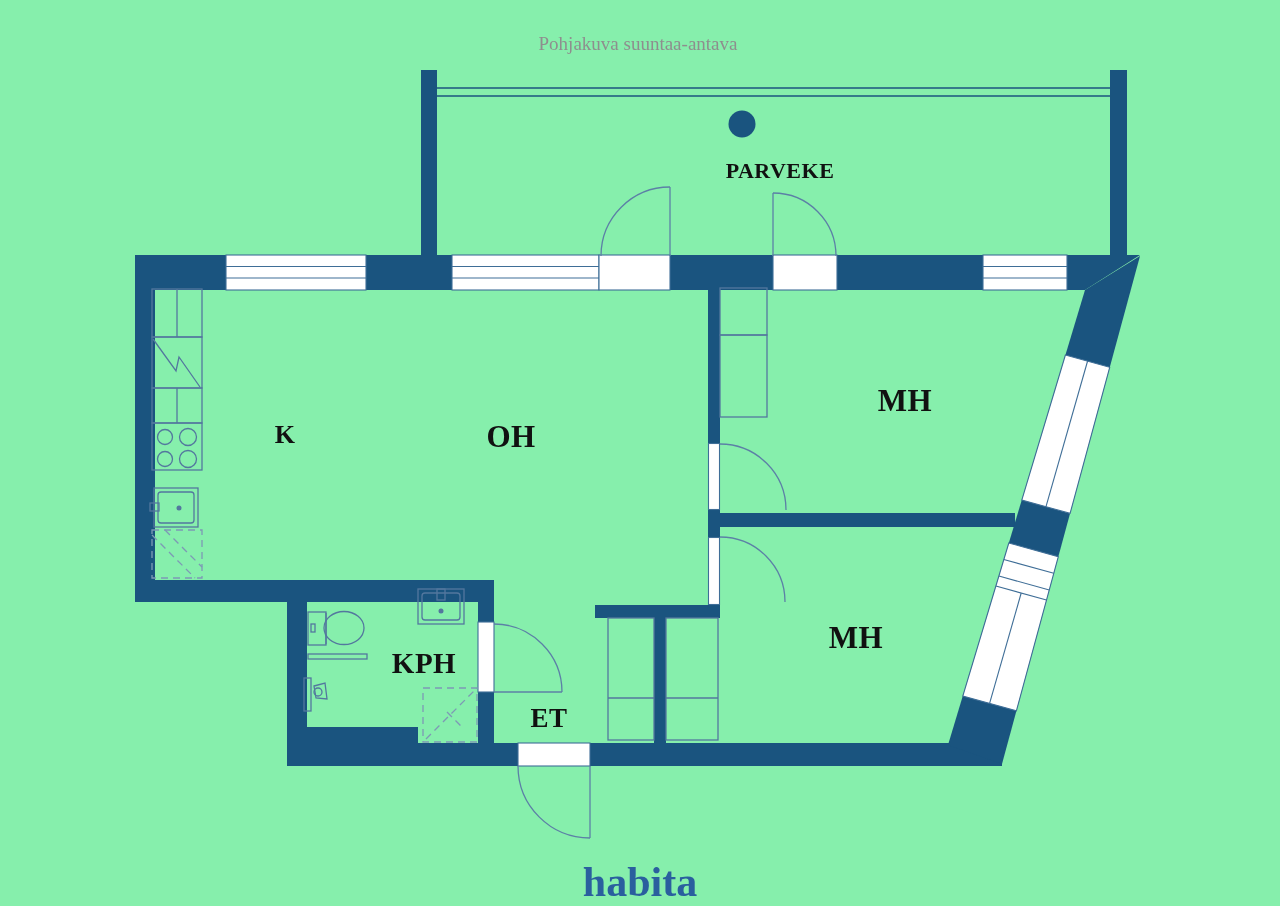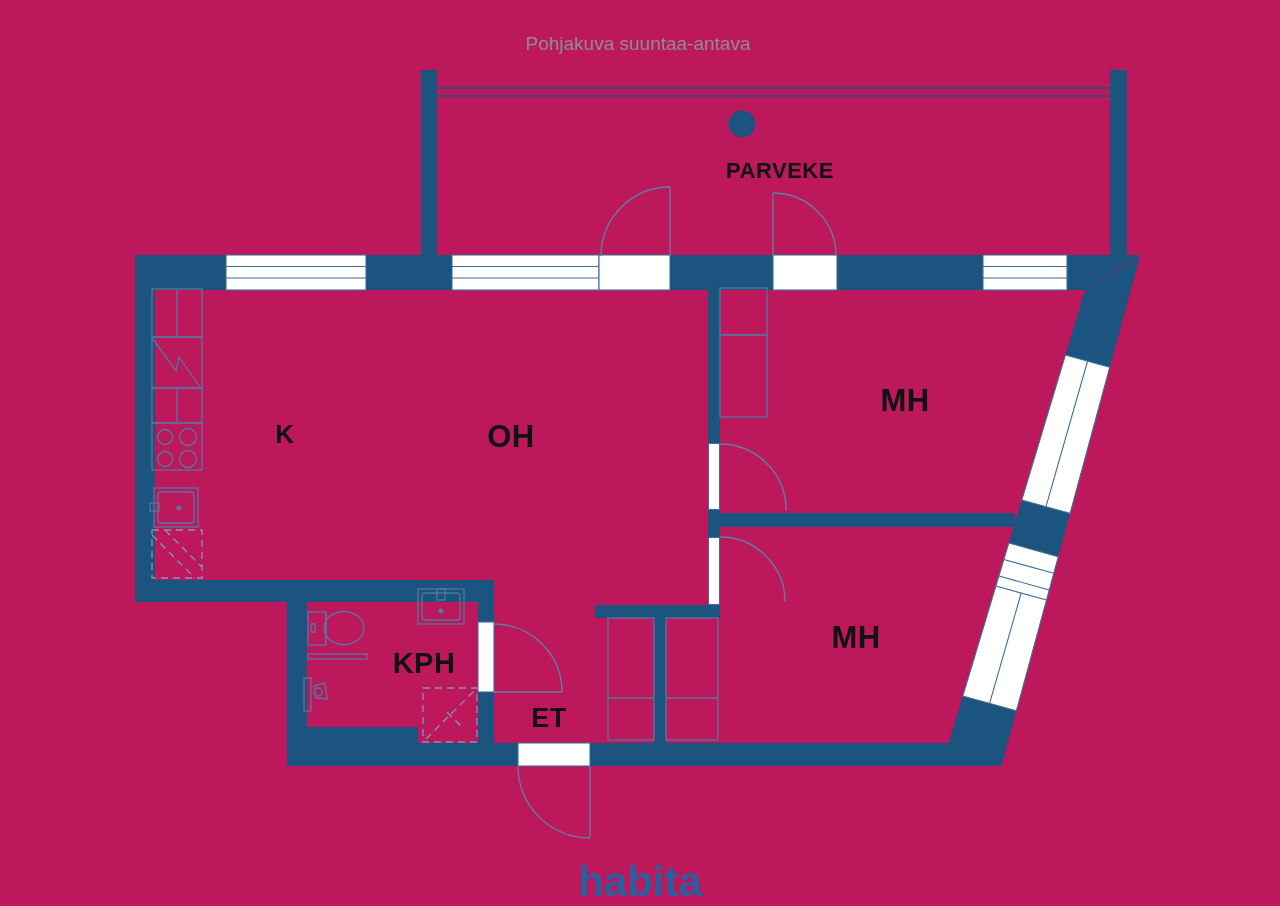--- a/index.html
+++ b/index.html
@@ -1,17 +1,17 @@
 <!DOCTYPE html>
 <html><head>
 <meta charset="utf-8">
 <style>
   html,body{margin:0;padding:0;background:#ffffff;}
-  .page{position:relative;width:1280px;height:906px;background:#be185d;overflow:hidden;
-        font-family:Liberation Sans, sans-serif;}
+  .page{position:relative;width:1280px;height:906px;background:#86efac;overflow:hidden;
+        font-family:Liberation Serif, serif;}
   svg{position:absolute;left:0;top:0;}
   .wall{fill:#1a547f;stroke:none;}
   .frame{fill:#ffffff;stroke:#3f6e97;stroke-width:1.1;}
   .wline{stroke:#3f6e97;stroke-width:1.1;fill:none;}
   .fix{stroke:#53779e;stroke-width:1.3;fill:none;}
   .fixfill{fill:#53779e;stroke:none;}
   .arc{stroke:#5c80a6;stroke-width:1.3;fill:none;}
   .dash{stroke:#7d99b5;stroke-width:1.3;fill:none;stroke-dasharray:7 5;}
   .rail{stroke:#1a547f;stroke-width:1.5;fill:none;}
   .room-label{fill:#111111;font-weight:bold;letter-spacing:0.5px;}

